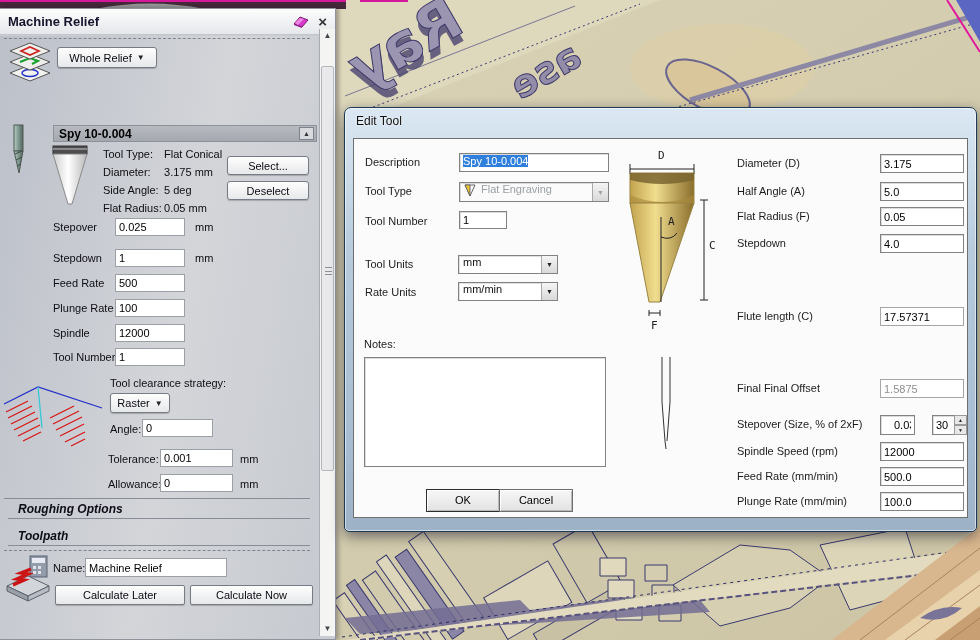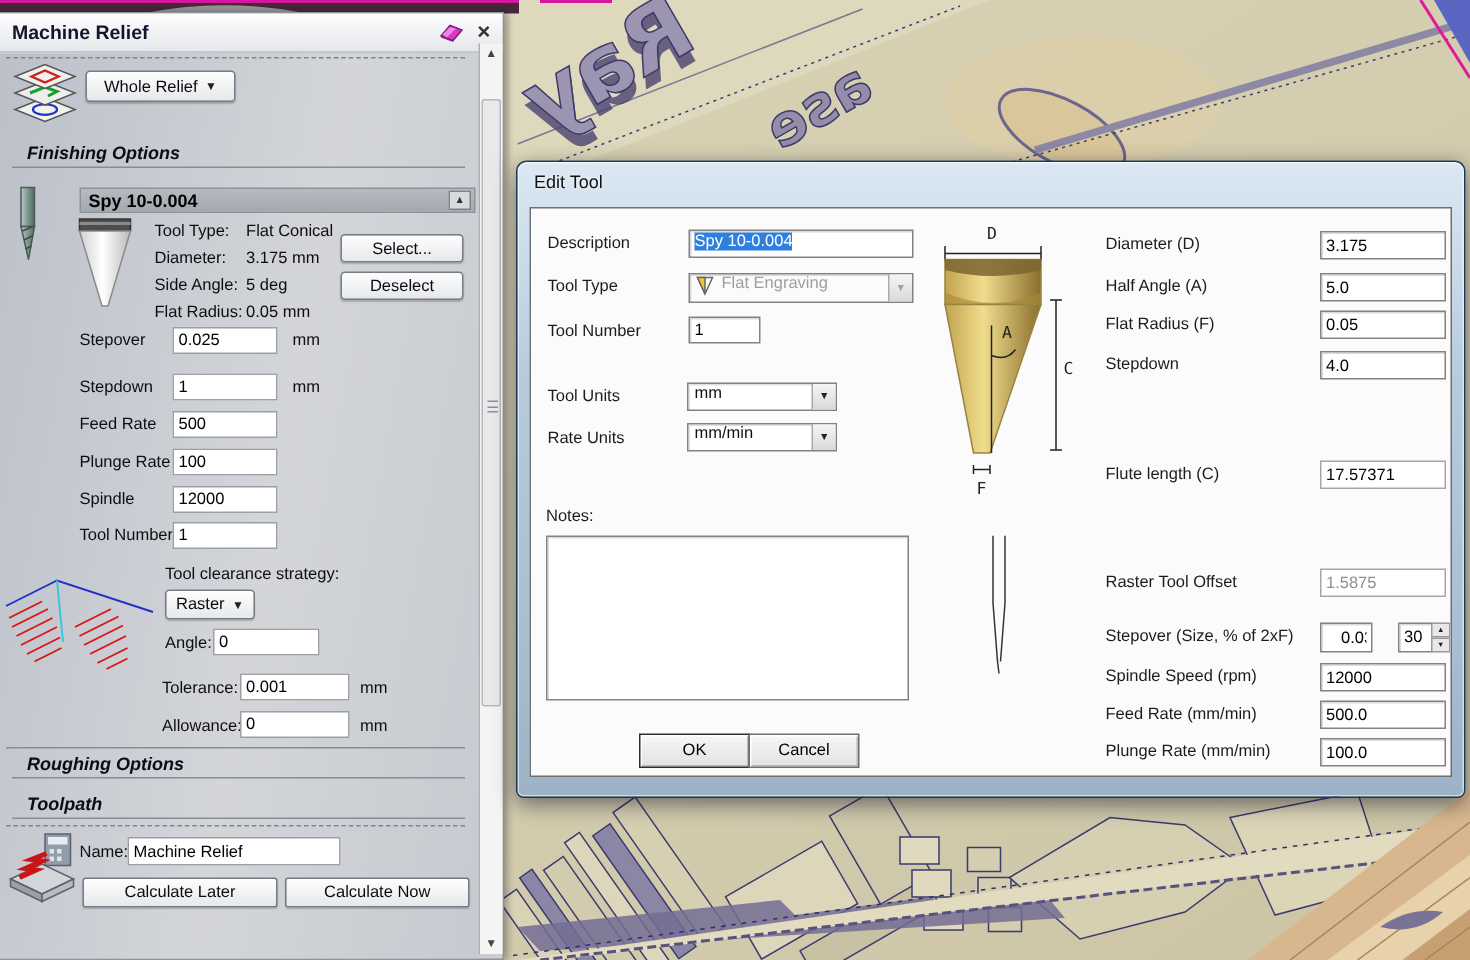--- a/index.html
+++ b/index.html
@@ -176,21 +176,20 @@
         <polygon points="4,22 24,14 44,22 24,30" fill="#eeeeec" stroke="#555"></polygon>
         <path d="M14,22 l10,-4 l8,3 l-6,3" fill="none" stroke="#15a02a" stroke-width="2"></path>
         <polygon points="4,11 24,3 44,11 24,19" fill="#f0f0ed" stroke="#555"></polygon>
         <polygon points="15,11 24,7 33,11 24,15" fill="none" stroke="#cc2222" stroke-width="1.6"></polygon>
       </svg>
       <div class="pbtn" style="left:57px;top:11px;width:100px;height:21px">
         <span>Whole Relief</span>
         <span class="combo-arrow">▼</span>
       </div>
 
-      <div class="phead" style="top:59px">Finishing Options</div>
 
       <svg class="abs" style="left:10px;top:88px" width="18" height="52">
         <defs>
             <linearGradient id="mill" x1="0" y1="0" x2="1" y2="0">
           <stop offset="0" stop-color="#b9cdc5"></stop>
               <stop offset=".5" stop-color="#7e988f"></stop>
               <stop offset="1" stop-color="#55685f"></stop>
         </linearGradient>
           </defs>
         <rect x="4" y="1" width="9" height="26" fill="url(#mill)" stroke="#4c5a54"></rect>
@@ -377,21 +376,21 @@
 
       <div class="dlbl" style="left:383px;top:68px">Flat Radius (F)</div>
       <input class="dtbx" style="left: 526px; top: 68px; width: 84px; height: 19px;" readonly="" value="0.05">
 
       <div class="dlbl" style="left:383px;top:95px">Stepdown</div>
       <input class="dtbx" style="left: 526px; top: 95px; width: 84px; height: 19px;" readonly="" value="4.0">
 
       <div class="dlbl" style="left:383px;top:168px">Flute length (C)</div>
       <input class="dtbx ro" style="left: 526px; top: 168px; width: 84px; height: 19px;" readonly="" value="17.57371">
 
-      <div class="dlbl" style="left:383px;top:240px">Raster Tool Offset</div>
+      <div class="dlbl" style="left:383px;top:240px">Final Final Offset</div>
       <input class="dtbx ro dis" style="left: 526px; top: 240px; width: 84px; height: 19px;" readonly="" value="1.5875">
 
       <div class="dlbl" style="left:383px;top:276px">Stepover (Size, % of 2xF)</div>
       <input class="dtbx" style="left: 526px; top: 276px; width: 35px; height: 20px; padding-left: 13px;" readonly="" value="0.03">
       <input class="dtbx" style="left: 578px; top: 276px; width: 23px; height: 20px;" readonly="" value="30">
       <div class="spincol" style="left:600px;top:276px">
         <div class="sb" style="top:0">▲</div>
         <div class="sb" style="top:10px">▼</div>
       </div>
 

